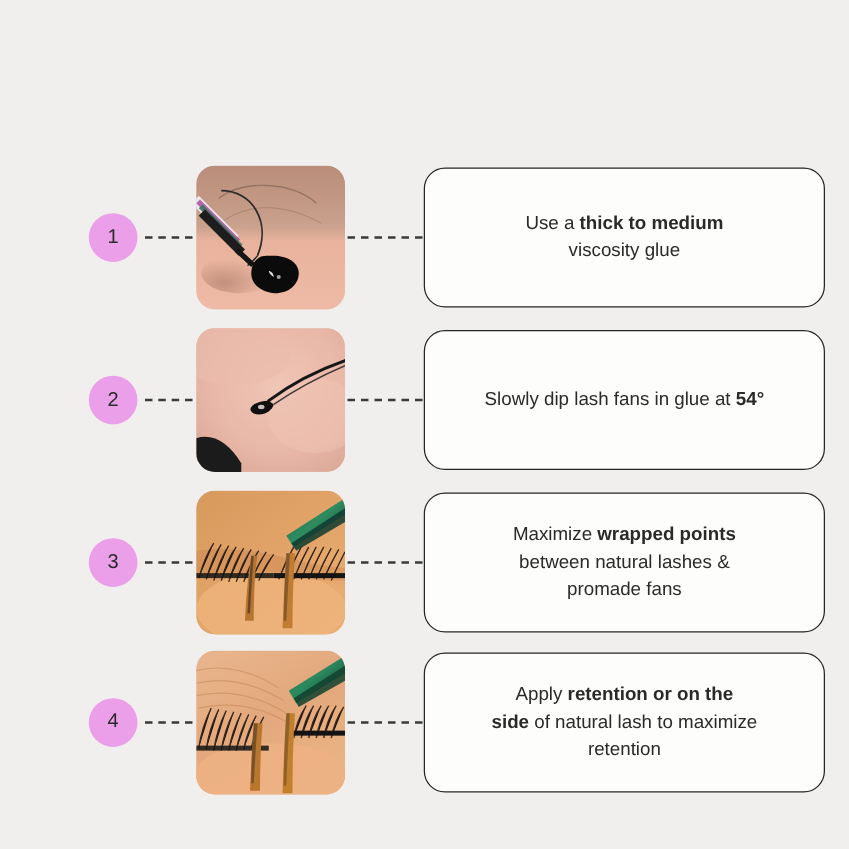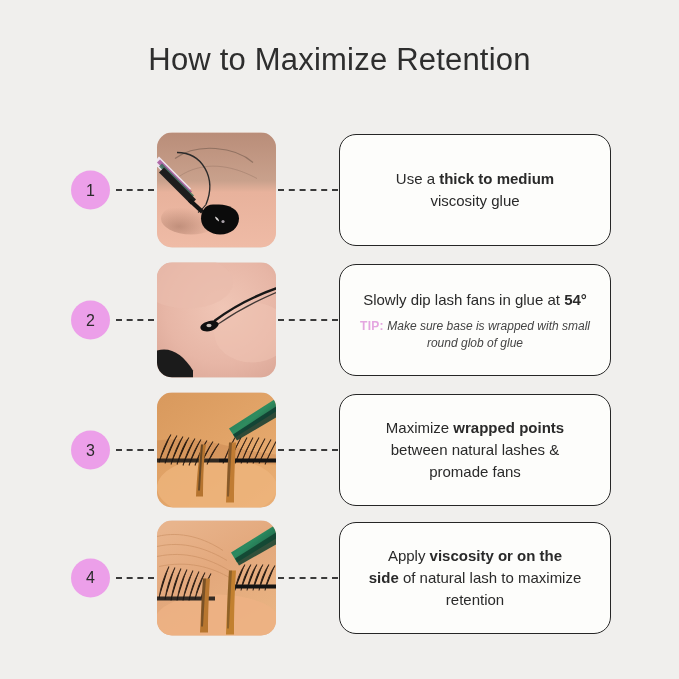--- a/index.html
+++ b/index.html
@@ -86,21 +86,21 @@
     background: #e6cfc4;
   }
   .thumb svg { display: block; width: 100%; height: 100%; }
 
   
   .card {
     position: absolute;
     left: 339px;
     top: 50%;
     transform: translateY(-50%);
-    width: 272px;
+    width: 321px;
     height: 112px;
     box-sizing: border-box;
     border: 1.4px solid #262626;
     border-radius: 17px;
     background: #fdfdfb;
     display: flex;
     flex-direction: column;
     align-items: center;
     justify-content: center;
     padding: 6px 14px;
@@ -126,21 +126,20 @@
     font-weight: 700;
     font-style: normal;
     letter-spacing: 0.3px;
   }
 </style>
 </head>
 <body>
 
 <div class="page">
 
-  <div class="title">How to Maximize Retention</div>
 
   <div class="rows">
 
     <div class="row">
       <div class="badge">
         <span>1</span>
       </div>
       <div class="dash left"></div>
       <div class="thumb">
         <svg viewBox="0 0 119 115" preserveAspectRatio="none">
@@ -200,24 +199,20 @@
           <path d="M0 88 C14 84 26 92 36 108 L36 115 L0 115 Z" fill="#1b1b1b"></path>
           <path d="M119 26 C96 34 74 46 58 58" fill="none" stroke="#171717" stroke-width="2.4" stroke-linecap="round"></path>
           <path d="M119 30 C98 39 78 50 62 61" fill="none" stroke="#171717" stroke-width="1.2" opacity="0.8"></path>
           <path d="M58 58 C52 58 46 60 44 63 C42 66 45 69 50 69 C56 69 61 65 62 61 Z" fill="#101010"></path>
           <ellipse cx="52" cy="63" rx="2.6" ry="1.8" fill="#eadfd8" opacity="0.85"></ellipse>
         </svg>
       </div>
       <div class="dash right"></div>
       <div class="card">
         <div class="card-main">Slowly dip lash fans in glue at <b>54°</b></div>
-        <div class="tip">
-          <span class="tip-label">TIP:</span>
-          <span>Make sure base is wrapped with small round glob of glue</span>
-        </div>
       </div>
     </div>
 
     <div class="row">
       <div class="badge">
         <span>3</span>
       </div>
       <div class="dash left"></div>
       <div class="thumb">
         <svg viewBox="0 0 119 115" preserveAspectRatio="none">
@@ -323,18 +318,18 @@
           <path d="M119 4 L74 32 L80 42 L119 18 Z" fill="url(#tw4)"></path>
           <path d="M119 12 L78 38 L82 45 L119 24 Z" fill="#12412f" opacity="0.85"></path>
           <path d="M46 58 C45 72 44 90 43 112 L51 112 C51 90 52 72 53 58 Z" fill="#b8762f"></path>
           <path d="M46 58 C45 72 44 88 44 106 L46 106 C47 88 48 72 49 58 Z" fill="#1b1b1b" opacity="0.4"></path>
           <path d="M72 50 C71 66 70 86 69 114 L77 114 C77 86 78 66 79 50 Z" fill="#c2802f"></path>
           <path d="M72 50 C71 66 70 86 70 108 L72 108 C73 86 74 66 75 50 Z" fill="#1b1b1b" opacity="0.3"></path>
         </svg>
       </div>
       <div class="dash right"></div>
       <div class="card">
-        <div class="card-main">Apply <b>viscosity or on the</b><br><b>side</b> of natural lash to maximize<br>retention</div>
+        <div class="card-main">Apply <b>retention or on the</b><br><b>side</b> of natural lash to maximize<br>retention</div>
       </div>
     </div>
 
   </div>
 </div>
 
 </body></html>

